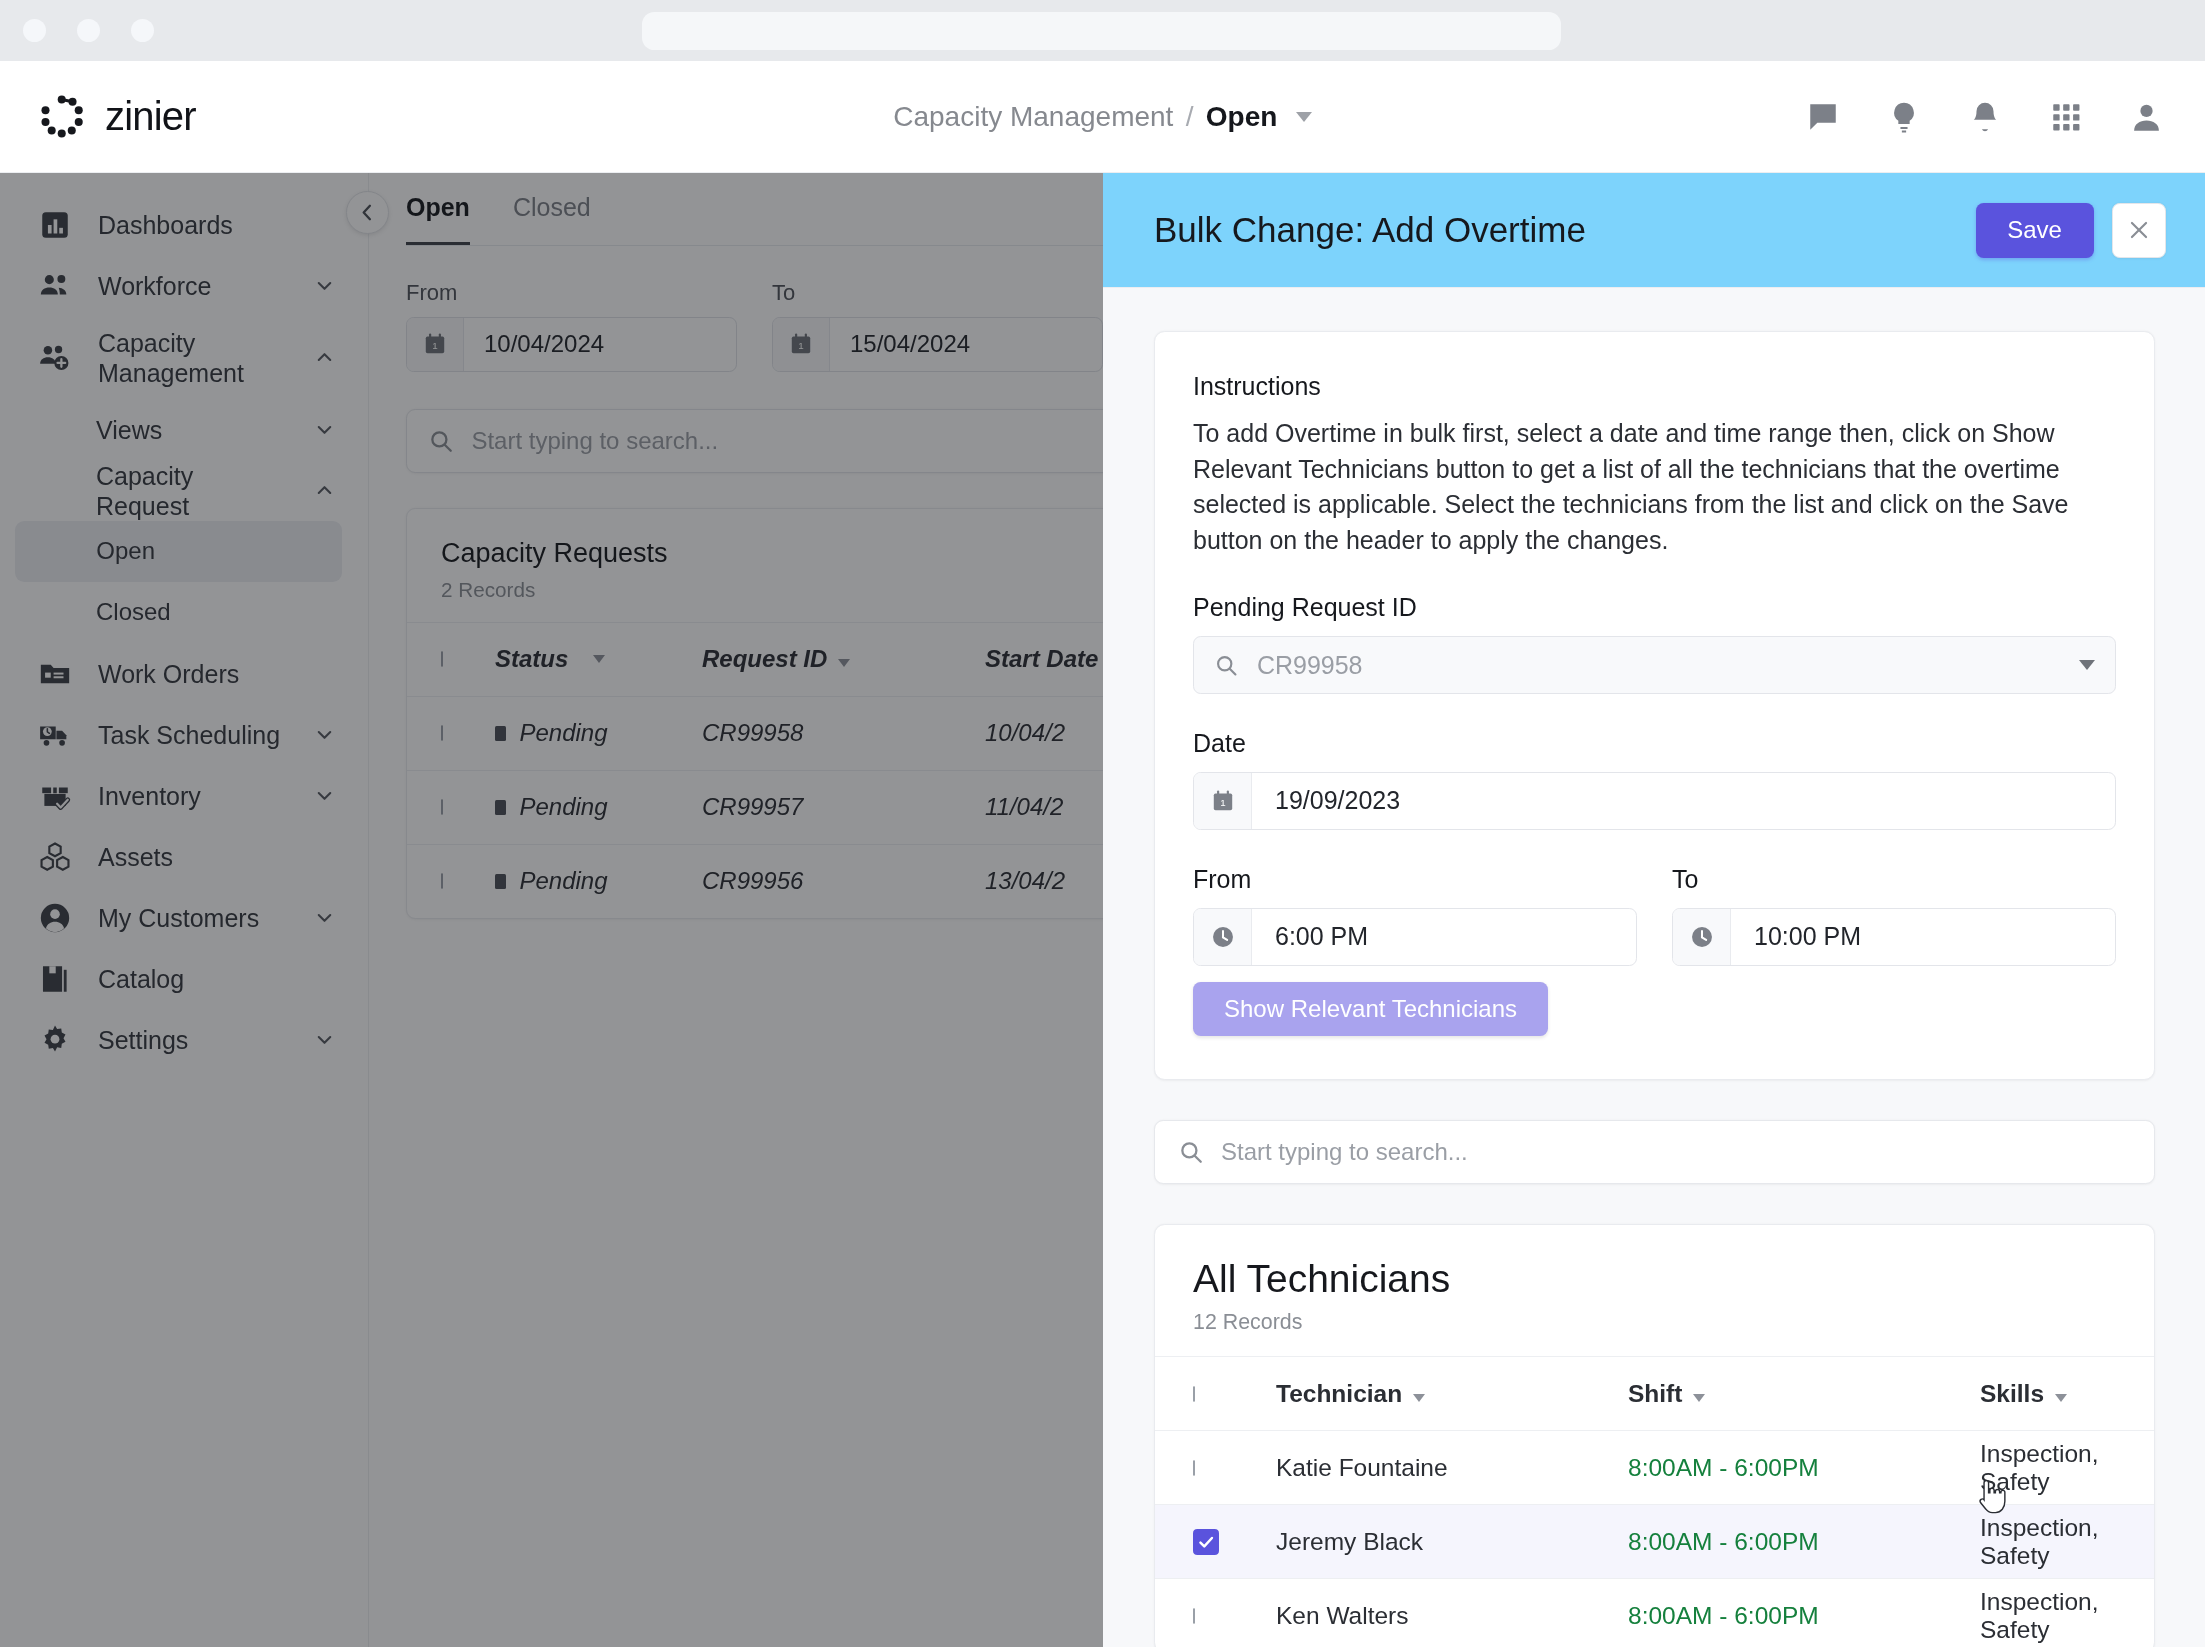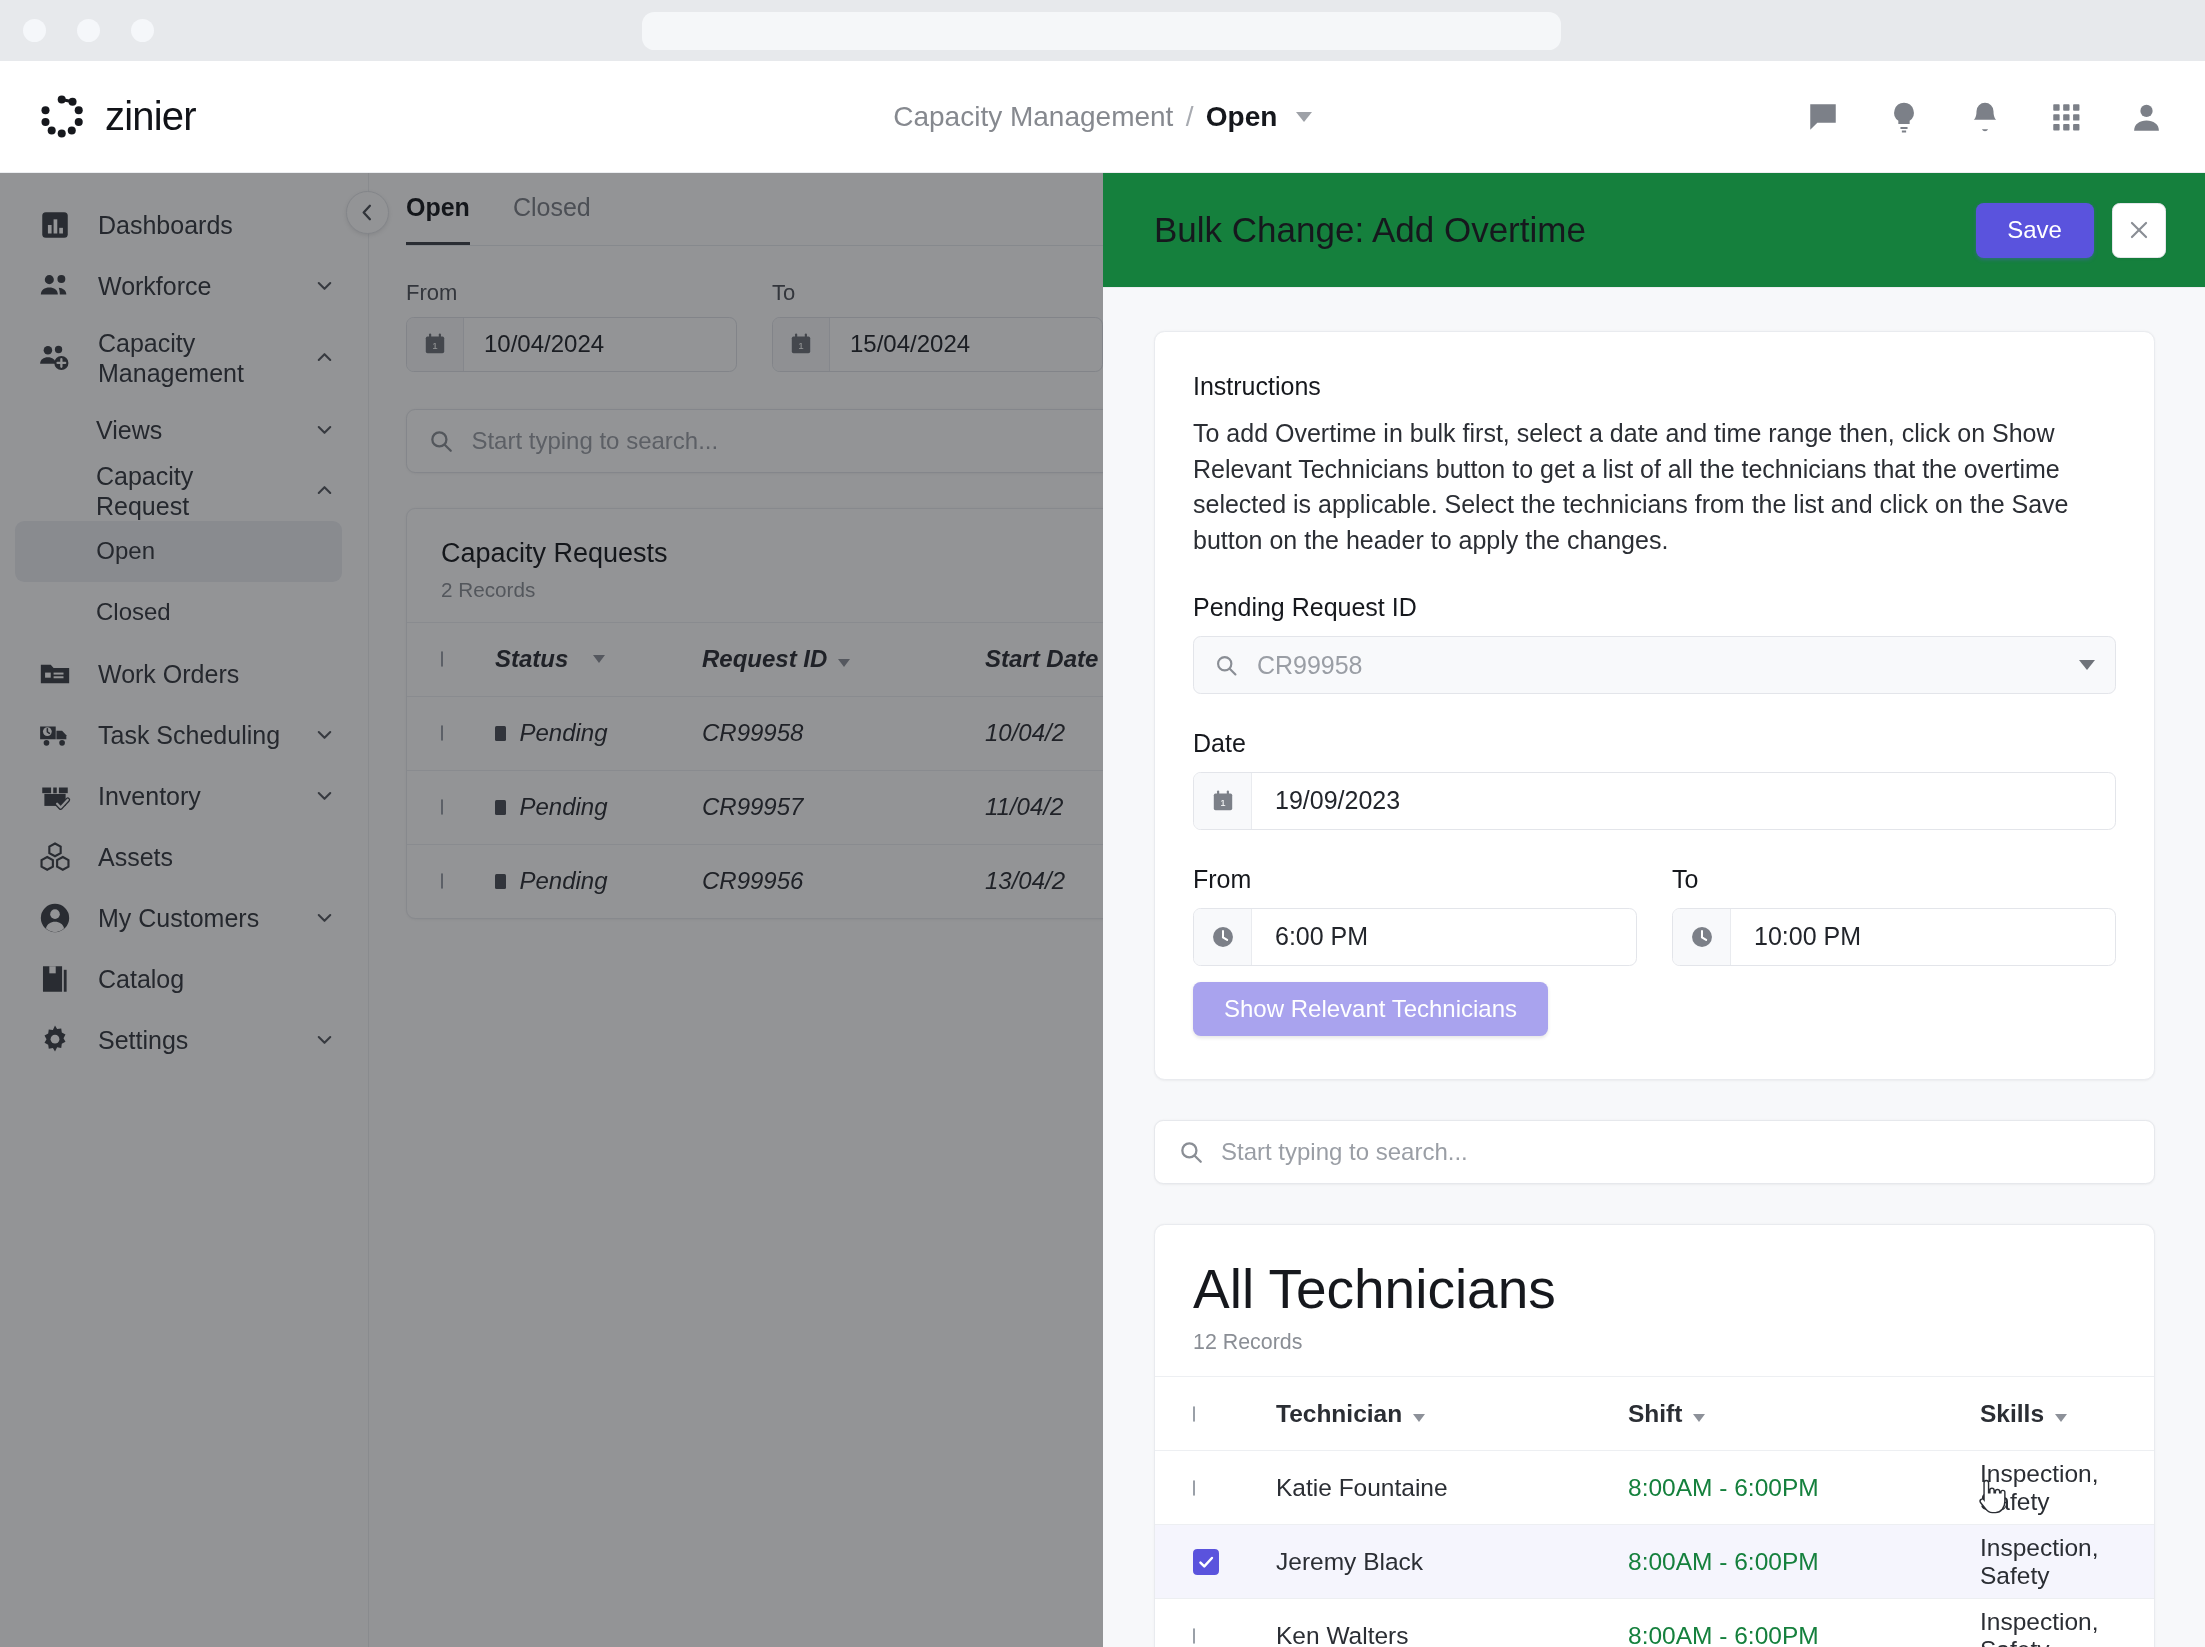--- a/index.html
+++ b/index.html
@@ -133,21 +133,21 @@
     position:absolute; top:173px; left:0; width:1103px; height:1475px;
     background:rgba(20,22,26,0.46); z-index:20;
   }
 
   
   .panel {
     position:absolute; top:173px; left:1103px; width:1103px; height:1475px;
     background:#f7f8fa; z-index:30; overflow:hidden;
   }
   .panel-head {
-    height:115px; background:#15803d; display:flex; align-items:center;
+    height:115px; background:#7dd3fc; display:flex; align-items:center;
     padding:0 40px 0 51px; border-bottom:0.8px solid #ecedf1;
   }
   .panel-title { font-size:35px; color:#16181d; flex:1; }
   .btn-save {
     width:118px; height:55px; background:#5a53dd; color:#fff;
     border-radius:7.7px; display:flex; align-items:center; justify-content:center;
     font-size:24px; box-shadow:0 1.5px 3.8px rgba(90,83,221,.35); margin-right:18.4px;
   }
   .btn-close {
     width:54px; height:55px; background:#fff; border:0.8px solid #e4e6ea;
@@ -186,21 +186,21 @@
   .panel-search {
     margin-top:40px; height:64px; background:#fff; border:0.8px solid #e6e8ec;
     border-radius:9.2px; display:flex; align-items:center; padding-left:23px; gap:17px;
     box-shadow:0 0.8px 2.3px rgba(0,0,0,.05);
   }
   .tech-card {
     margin-top:40px; background:#fff; border:0.8px solid #e9ebef; border-radius:10.7px;
     box-shadow:0 0.8px 2.3px rgba(0,0,0,.05); overflow:hidden;
   }
   .tech-head { padding:32px 38px 21.4px 38px; }
-  .tech-title { font-size:55px; color:#16181d; }
+  .tech-title { font-size:39px; color:#16181d; }
   .tech-sub { font-size:21.4px; color:#8a8e95; margin-top:9.2px; }
   .t-row { display:flex; align-items:center; height:74px; border-top:0.8px solid #edeff2; padding:0 38px; }
   .t-row.sel { background:#f5f5fd; }
   .t-cb { width:54px; }
   .t-name { width:352px; font-size:24.5px; color:#2b2e34;margin-left:29px; }
   .t-shift { width:352px; font-size:24.5px; color:#15803d; }
   .t-skills { flex:1; font-size:24.5px; color:#2b2e34; }
   .t-row.head .t-name, .t-row.head .t-shift, .t-row.head .t-skills { font-weight:700; color:#2b2e34; }
 
   .cursor { position:absolute; left:1972px; top:1478px; width:34px; height:40px; z-index:60; }

